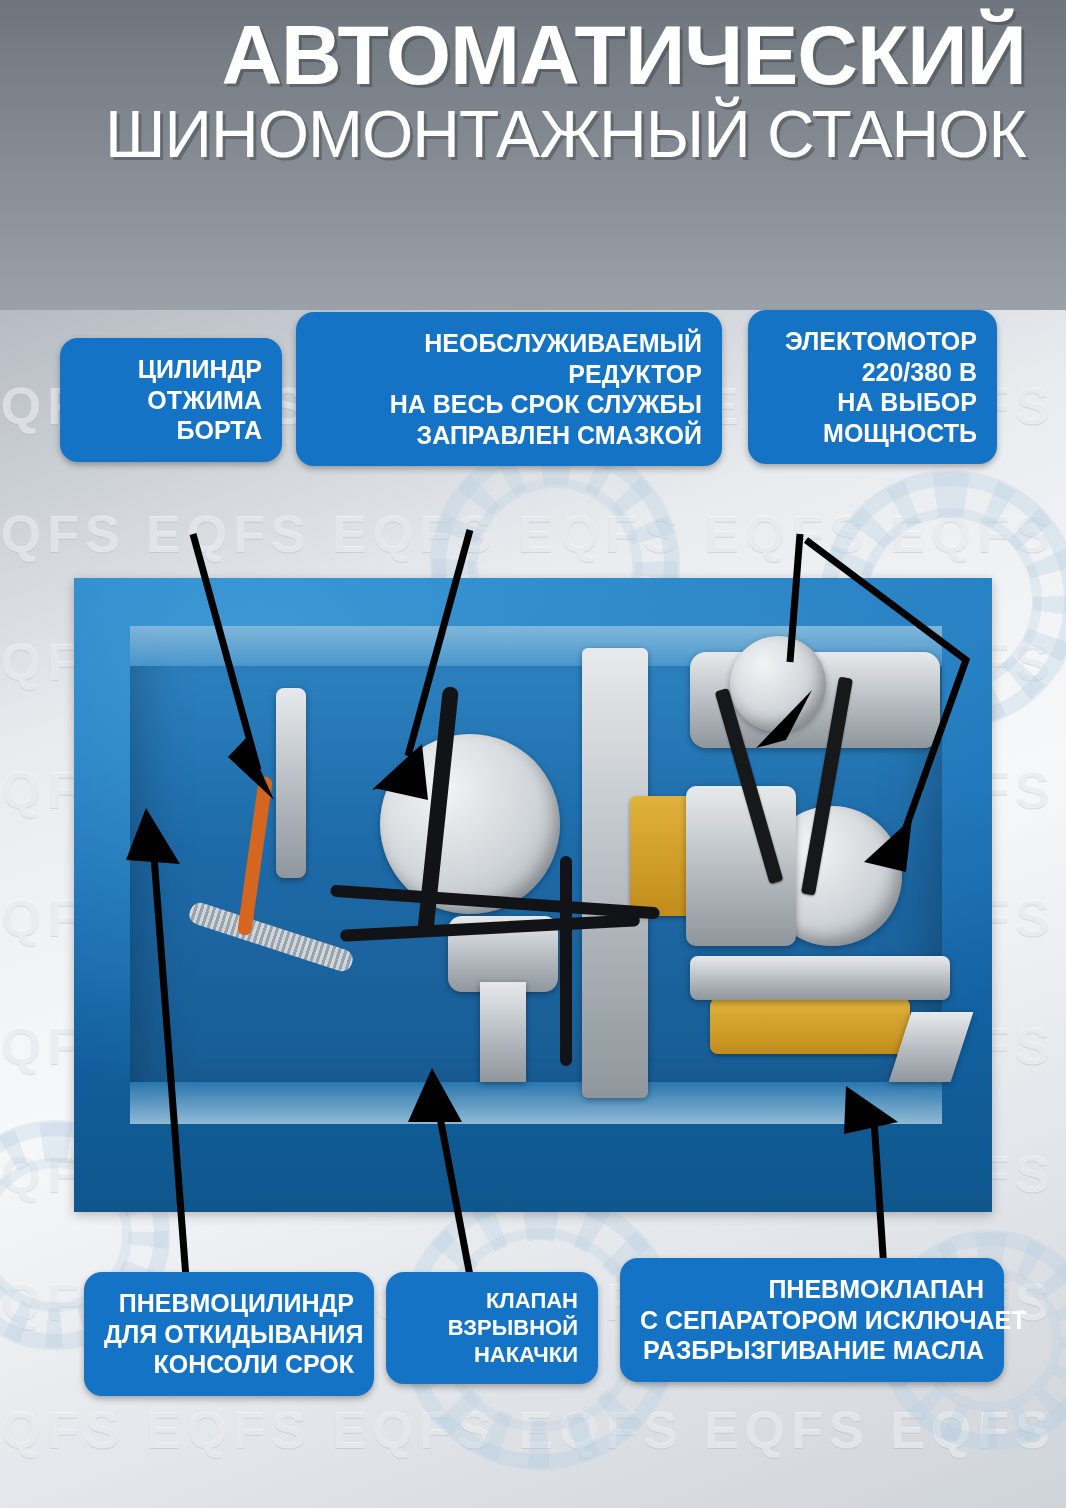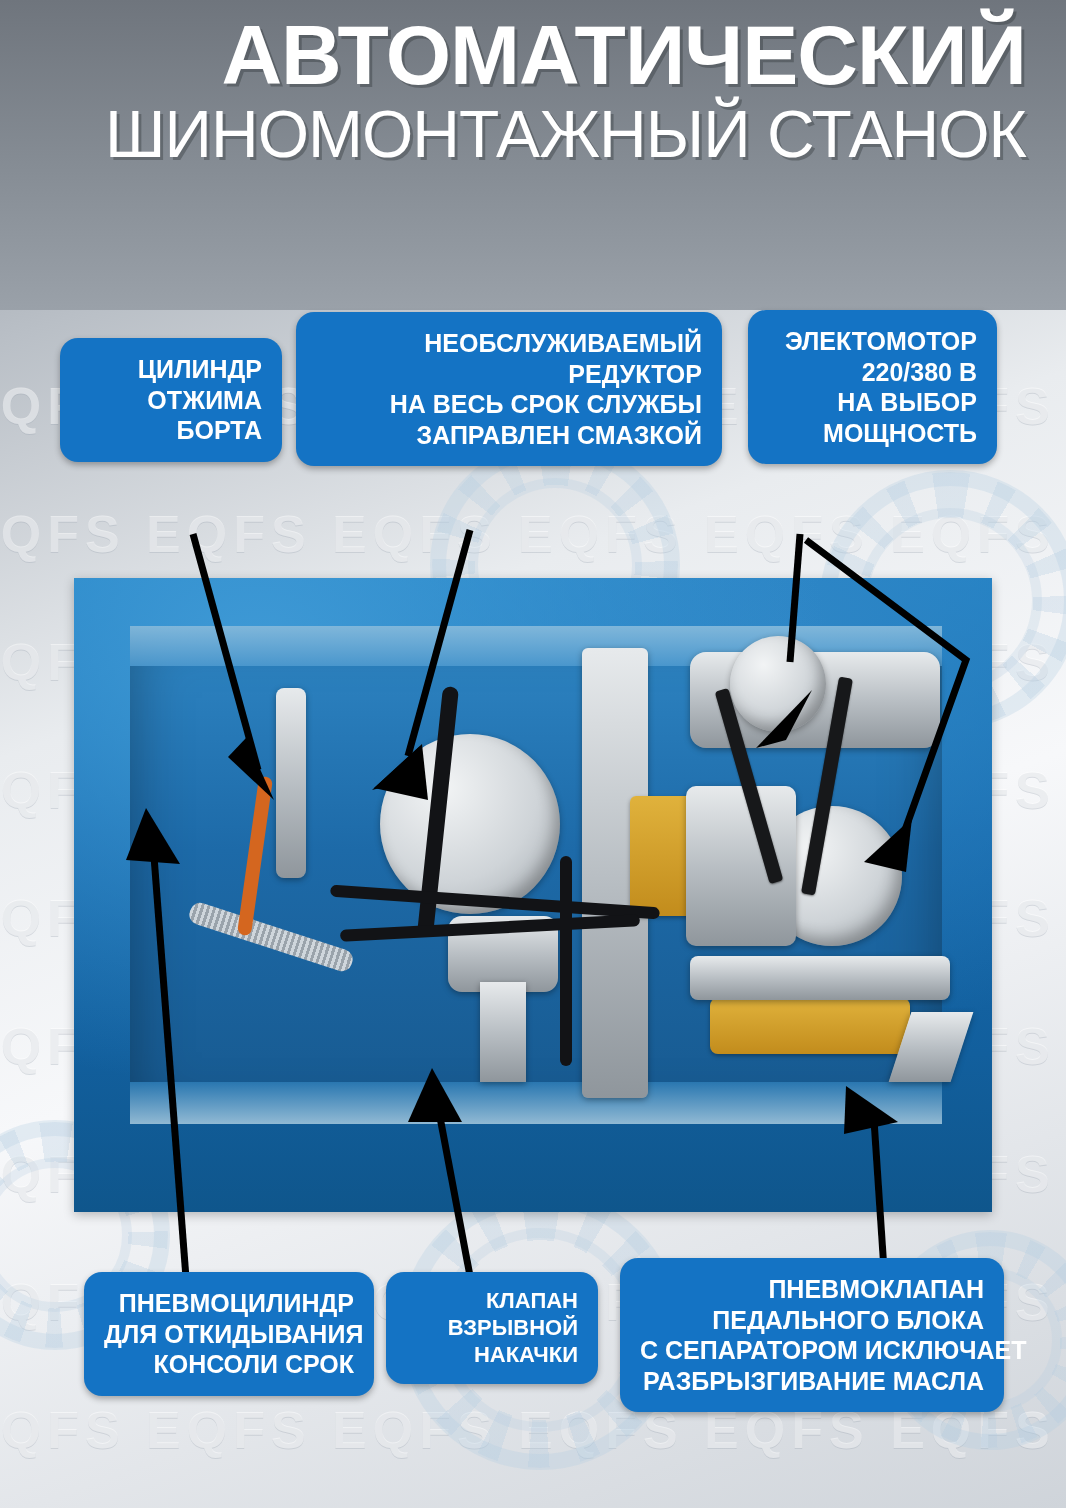--- a/index.html
+++ b/index.html
@@ -314,18 +314,17 @@
   </div>
 
   <div class="bubble" style="left:386px; top:1272px; width:212px; font-size:22px;">
     <div>КЛАПАН</div>
     <div>ВЗРЫВНОЙ</div>
     <div>НАКАЧКИ</div>
   </div>
 
   <div class="bubble" style="left:620px; top:1258px; width:384px; font-size:25px;">
     <div>ПНЕВМОКЛАПАН</div>
-    <div>ПЕДАЛЬНОГО БЛОКА</div>
     <div>С СЕПАРАТОРОМ ИСКЛЮЧАЕТ</div>
     <div>РАЗБРЫЗГИВАНИЕ МАСЛА</div>
   </div>
 
 </div>
 
 </body></html>

